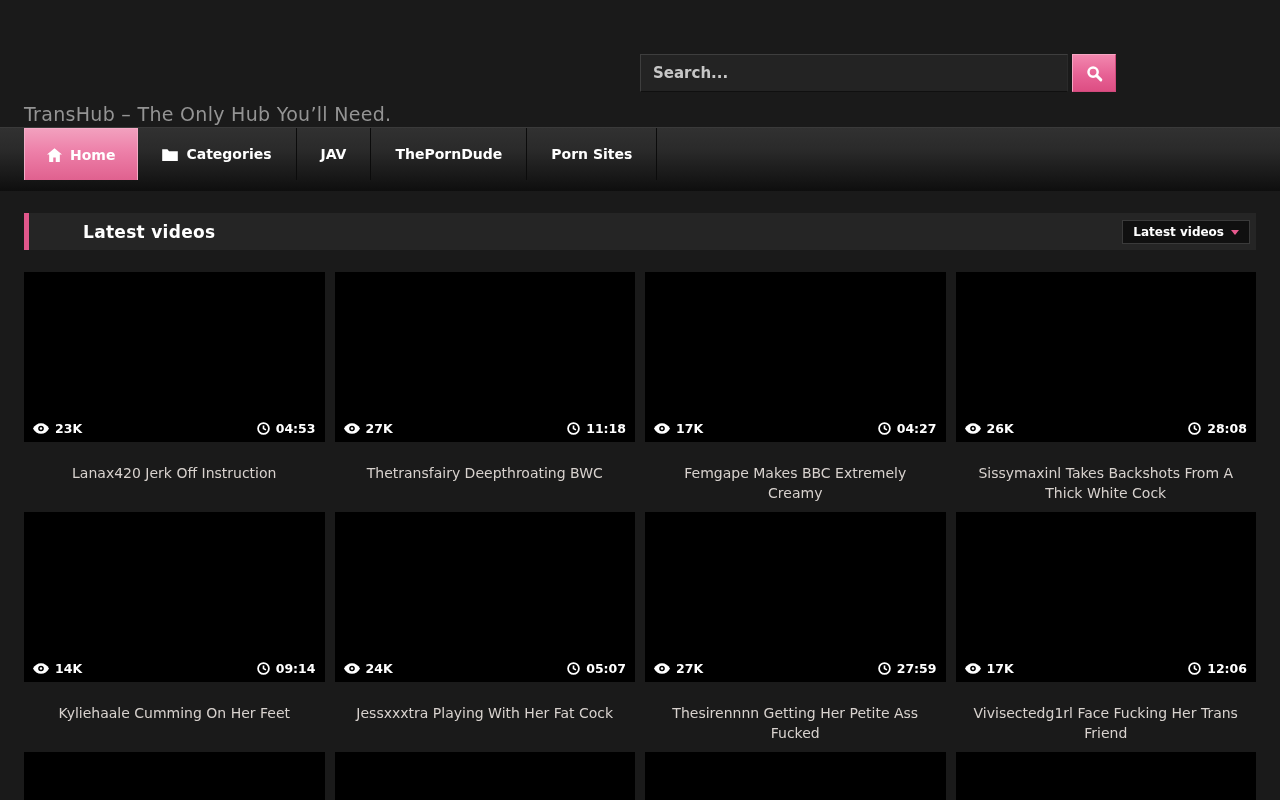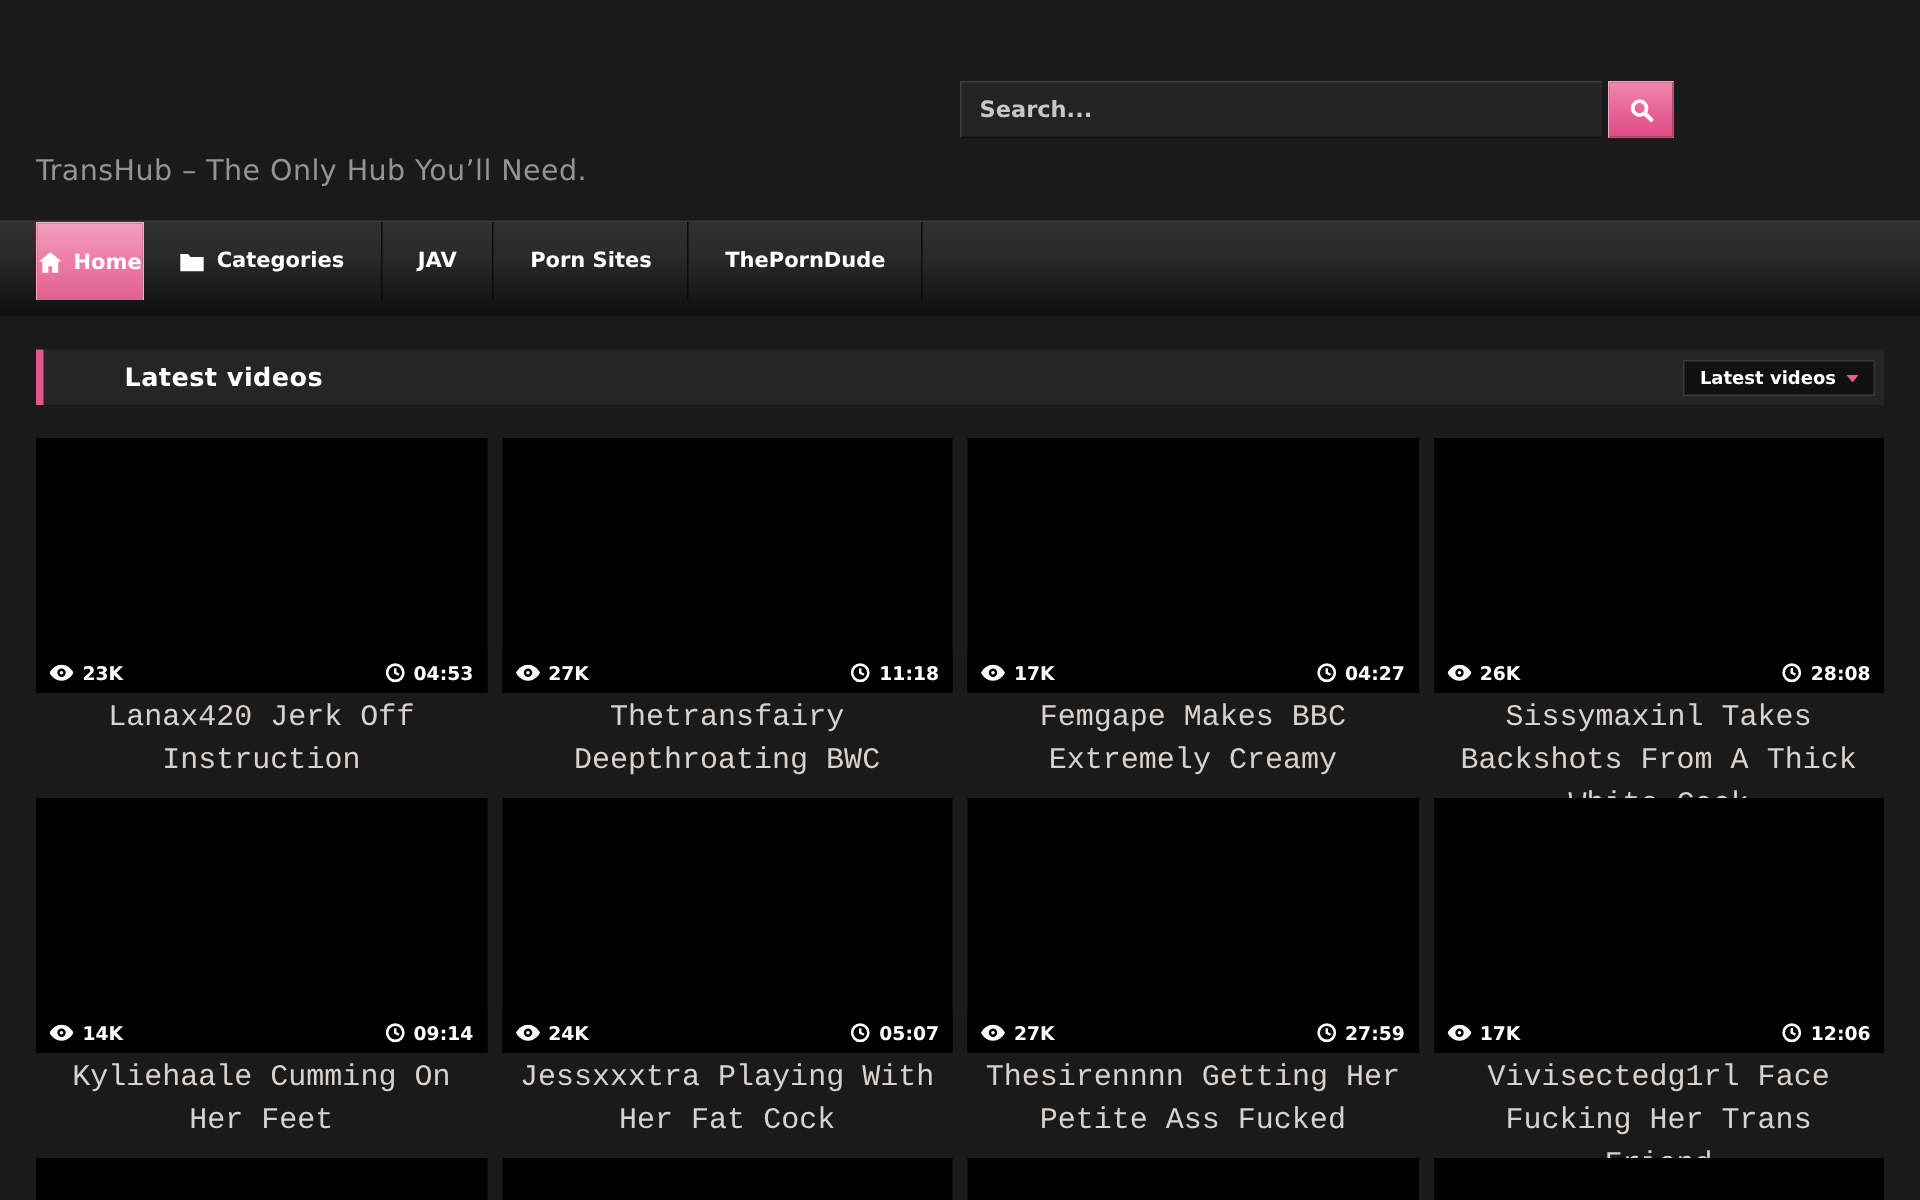--- a/index.html
+++ b/index.html
@@ -4,21 +4,21 @@
 <style>
   * { box-sizing: border-box; margin: 0; padding: 0; }
   html, body { width: 1280px; height: 800px; overflow: hidden; }
   body {
     background: #1a1a1a;
     font-family: "DejaVu Sans", sans-serif;
     position: relative;
   }
 
   
-  .header { position: relative; height: 147px; }
+  .header { position: relative; height: 127px; }
   .search-wrap { position: absolute; left: 640px; top: 54px; display: flex; }
   .search-input {
     width: 428px; height: 38px;
     background: #232323;
     border: 1px solid #3e3e3e;
     border-bottom-color: #101010;
     border-right-color: #2a2a2a;
     color: #cccccc;
     font-family: "DejaVu Sans", sans-serif;
     font-weight: bold; font-size: 15px;
@@ -49,21 +49,21 @@
   .nav-tab {
     display: flex; align-items: center; gap: 8px;
     padding: 0 24px; height: 52px;
     color: #ffffff; font-weight: bold; font-size: 14px;
     border-right: 1px solid #0b0b0b;
     cursor: pointer; white-space: nowrap;
   }
   .nav-tab.active {
     background: linear-gradient(180deg, #f2a0be 0%, #ed7fa8 45%, #e0618f 100%);
     border: 1px solid #f6abc7; border-bottom: none;
-    padding: 0 1px;
+    padding: 0 22px;
   }
   .nav-tab .tab-icon { display: flex; align-items: center; }
 
   
   .section-bar {
     margin: 22px 24px 0;
     height: 37px;
     background: #252525;
     border-left: 5px solid #e1578b;
     display: flex; align-items: center;
@@ -101,27 +101,26 @@
   .stats {
     position: absolute; bottom: 0; left: 0; right: 0;
     height: 28px;
     background: #000000;
     display: flex; align-items: center; justify-content: space-between;
     padding: 0 9px;
     color: #ffffff; font-size: 12.5px; font-weight: bold;
   }
   .stat { display: flex; align-items: center; gap: 6px; }
   .title {
-    margin-top: 2px;
+    margin-top: 21px;
     padding: 0 10px;
     text-align: center;
     color: #d8d2ce;
-    font-size: 20px;
+    font-size: 14px;
     line-height: 1.45;
-    font-family: Liberation Mono, monospace;
   }
 </style>
 </head>
 <body>
 
 <div class="header">
   <div class="search-wrap">
     <input class="search-input" type="text" placeholder="Search..." style="">
     <button class="search-btn">
       <span style="display:flex">
@@ -150,24 +149,24 @@
         <svg width="16" height="13" viewBox="0 0 24 20">
             <path d="M0 2h8l2.5 3H24v15H0z" fill="#ffffff"></path>
           </svg>
       </span>
       <span>Categories</span>
     </div>
     <div class="nav-tab">
       <span>JAV</span>
     </div>
     <div class="nav-tab">
+      <span>ThePornDude</span>
+    </div>
+    <div class="nav-tab">
       <span>Porn Sites</span>
-    </div>
-    <div class="nav-tab">
-      <span>ThePornDude</span>
     </div>
   </div>
 </div>
 
 <div class="section-bar">
   <div class="section-title">Latest videos</div>
   <button class="sort-btn">
     <span>Latest videos</span>
     <span class="caret-down"></span>
   </button>

